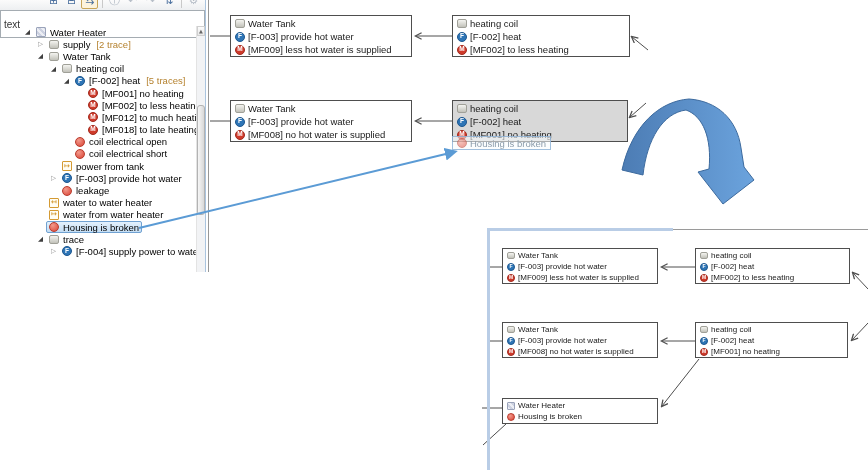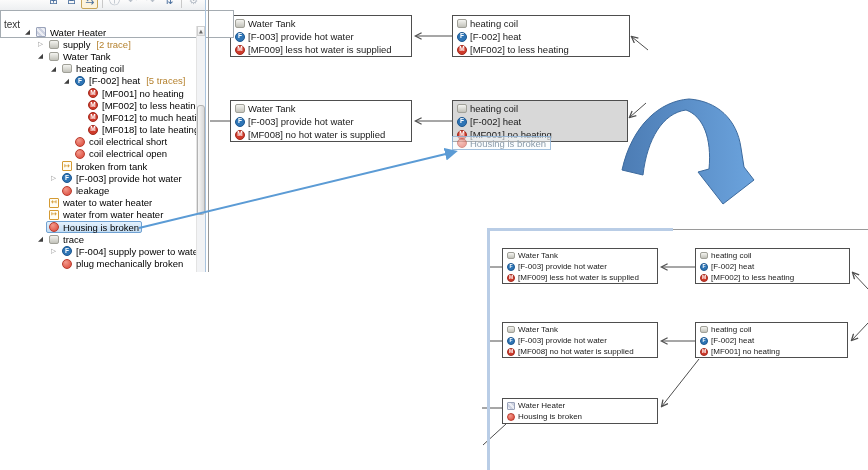--- a/index.html
+++ b/index.html
@@ -11,21 +11,21 @@
   .tree-pane{position:absolute;left:0;top:0;width:210px;height:272px;background:#fff;z-index:3}
   .toolbar{position:absolute;left:0;top:0;width:205px;height:10px;
            background:linear-gradient(#fbfbfb,#edeff1);overflow:hidden;
            display:flex;align-items:flex-start;padding-left:45px}
   .tbtn{position:relative;top:-9px;width:17px;height:18px;display:flex;align-items:center;justify-content:center;
         font-family:"DejaVu Sans",sans-serif;font-size:11px;color:#4a6f9e;margin-right:1px;flex:none}
   .tbtn.active{background:#fdf3dc;border:1px solid #c8a558;border-radius:2px}
   .tbtn.muted{color:#b4bcc6}
   .tsep{position:relative;top:-6px;width:1px;height:14px;background:#c9c9c9;margin:0 3px;flex:none}
 
-  .filter-input{position:absolute;left:0;top:10px;width:234px;height:14px;border:1px solid #a5acb2;
+  .filter-input{position:absolute;left:0;top:10px;width:205px;height:14px;border:1px solid #a5acb2;
         font:10px "Liberation Sans",sans-serif;padding:13px 3px;color:#333;background:#fff}
 
   .tree{position:absolute;left:0;top:26px;width:196px;height:246px;overflow:hidden}
   .trow{display:flex;align-items:center;height:12.2px;white-space:nowrap;font-size:9.5px;color:#000}
   .exp{width:11px;flex:none;text-align:center;font-family:"DejaVu Sans",sans-serif;
        font-size:6.5px;color:#8a8a8a;line-height:12px}
   .exp.open{color:#3f3f3f}
   .lbox{display:inline-flex;align-items:center;gap:4px;height:12px;padding:0 2px;
         border:1px solid transparent;border-radius:2px}
   .lbox.sel{background:linear-gradient(#e3f1fd,#c4ddf3);border-color:#70a1d1}
@@ -333,35 +333,35 @@
           <span class="exp" style="margin-left: 74px;"></span>
           <span class="lbox">
             <span class="ic mal">M</span>
             <span>[MF018] to late heating</span>
           </span>
         </div>
         <div class="trow">
           <span class="exp" style="margin-left: 61px;"></span>
           <span class="lbox">
             <span class="ic fm"></span>
+            <span>coil electrical open</span>
+          </span>
+        </div>
+        <div class="trow">
+          <span class="exp" style="margin-left: 61px;"></span>
+          <span class="lbox">
+            <span class="ic fm"></span>
             <span>coil electrical short</span>
           </span>
         </div>
         <div class="trow">
-          <span class="exp" style="margin-left: 61px;"></span>
-          <span class="lbox">
-            <span class="ic fm"></span>
-            <span>coil electrical open</span>
-          </span>
-        </div>
-        <div class="trow">
           <span class="exp" style="margin-left: 48px;"></span>
           <span class="lbox">
             <span class="ic portout">↦</span>
-            <span>broken from tank</span>
+            <span>power from tank</span>
           </span>
         </div>
         <div class="trow">
           <span class="exp" style="margin-left: 48px;">▷</span>
           <span class="lbox">
             <span class="ic func">F</span>
             <span>[F-003] provide hot water</span>
           </span>
         </div>
         <div class="trow">
@@ -397,27 +397,20 @@
           <span class="lbox">
             <span class="ic comp"></span>
             <span>trace</span>
           </span>
         </div>
         <div class="trow">
           <span class="exp" style="margin-left: 48px;">▷</span>
           <span class="lbox">
             <span class="ic func">F</span>
             <span>[F-004] supply power to waterheater</span>
-          </span>
-        </div>
-        <div class="trow">
-          <span class="exp" style="margin-left: 48px;"></span>
-          <span class="lbox">
-            <span class="ic fm"></span>
-            <span>plug mechanically broken</span>
           </span>
         </div>
       </div>
     <div class="scrollbar">
       <div class="sb-up">▲</div>
       <div class="sb-thumb"></div>
     </div>
   </div>
   <div class="separator-blue"></div>
   <div class="separator-gray"></div>

